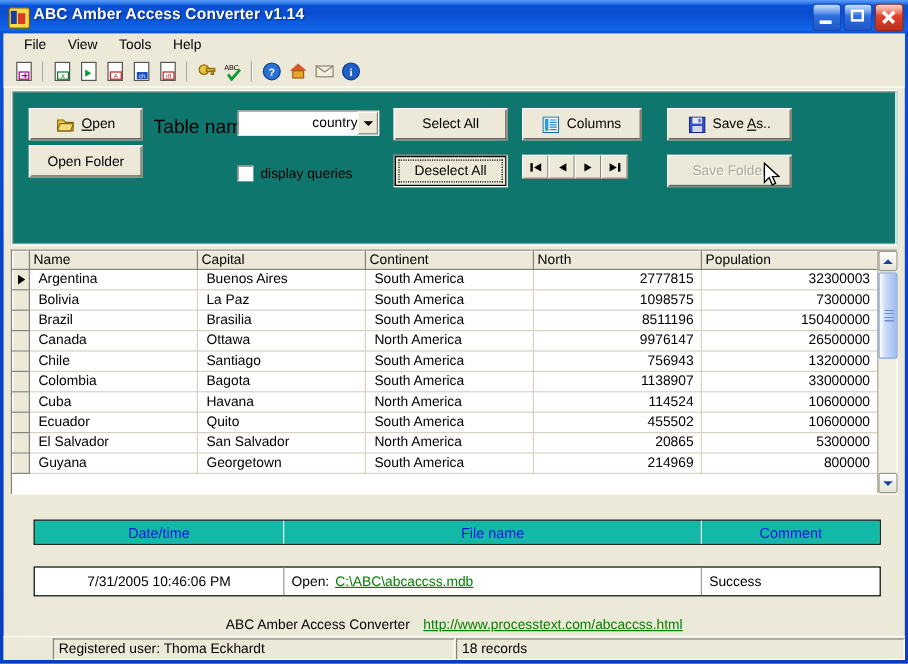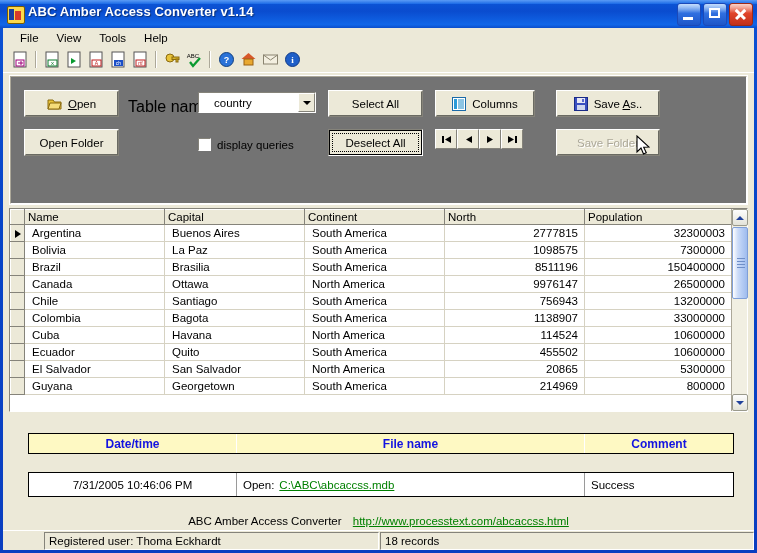--- a/index.html
+++ b/index.html
@@ -42,21 +42,21 @@
   .menubar span{font-size:11.5px;color:#000;padding:2px 9px;cursor:default;}
 
   .toolbar{position:absolute;left:0;top:19px;width:751px;height:25px;background:#ECE9D8;
     display:flex;align-items:center;padding-left:6px;box-sizing:border-box;}
   .tbtn{width:22px;height:21px;display:flex;align-items:center;justify-content:center;cursor:default;}
   .tsep{width:1px;height:17px;background:#aca899;margin:0 4px;border-right:1px solid #fff;}
   .toolbar-line{position:absolute;left:0;top:44px;width:751px;height:1px;background:#fff;}
 
   
   .grp{position:absolute;left:6px;top:47px;width:739px;height:130px;
-    background:#737373;border:1px solid #fff;box-sizing:border-box;}
+    background:#0f766e;border:1px solid #fff;box-sizing:border-box;text-align:right;}
   .grp-in{position:absolute;left:0;top:0;right:0;bottom:0;border:1px solid #aca899;
     border-right-color:#fff;border-bottom-color:#fff;}
 
   .btn{position:absolute;background:#ECE9D8;border:1px solid;
     border-color:#fff #85837a #85837a #fff;box-shadow:0 0 0 1px transparent;
     font-size:11.5px;color:#000;cursor:default;display:flex;align-items:center;
     justify-content:center;gap:6px;box-sizing:border-box;}
   .btn:after{content:"";position:absolute;left:0;top:0;right:0;bottom:0;
     border:1px solid;border-color:#ECE9D8 #6a6a62 #6a6a62 #ECE9D8;pointer-events:none;}
   .btn.disabled{color:#aca899;text-shadow:1px 1px 0 #fff;}
@@ -120,21 +120,21 @@
     background:repeating-linear-gradient(180deg,#6f8fc8 0 1px,transparent 1px 3px);}
   .tri-u{width:0;height:0;border-left:4px solid transparent;border-right:4px solid transparent;
     border-bottom:4px solid #20419a;}
   .tri-dn{width:0;height:0;border-left:4px solid transparent;border-right:4px solid transparent;
     border-top:4px solid #20419a;}
 
   
   .loghdr{position:absolute;left:25px;top:405px;width:706px;height:21px;
     display:flex;border:1px solid #000;box-sizing:border-box;background:#C0C0C0;}
   .loghdr div{display:flex;align-items:center;justify-content:center;
-    font-size:12px;font-weight:bold;color:#1414E0;background:#fef9c3;
+    font-size:12px;font-weight:normal;color:#1414E0;background:#14b8a6;
     border-right:1px solid #fff;box-sizing:border-box;}
   .loghdr div:last-child{border-right:none;}
   .logbody{position:absolute;left:25px;top:444px;width:706px;height:25px;
     display:flex;border:1px solid #000;box-sizing:border-box;background:#fff;}
   .logbody div{display:flex;align-items:center;font-size:11.5px;color:#000;
     border-right:1px solid #9a9a9a;box-sizing:border-box;padding:0 6px;}
   .logbody div:last-child{border-right:none;}
   .logbody .c1{justify-content:center;}
   .link{color:#008000;text-decoration:underline;}
 
@@ -277,21 +277,21 @@
       <div class="grp-in"></div>
 
       <div class="btn" style="left:14px;top:14px;width:95px;height:27px;">
         <svg width="15" height="14" viewBox="0 0 15 14">
             <path d="M1 3h5l1.5 2H14v7H1z" fill="#e8c33a" stroke="#8a6a10"></path>
             <path d="M3 6h11l-2 6H1z" fill="#f5dc7a" stroke="#8a6a10"></path>
           </svg>
         <span><span class="u">O</span>pen</span>
       </div>
 
-      <div class="btn" style="left:14px;top:53px;width:95px;height:27px;">
+      <div class="btn" style="left:14px;top:45px;width:95px;height:27px;">
         <span>Open Folder</span>
       </div>
 
       <div class="lbl" style="left:118px;top:22px;">Table name:</div>
 
       <div class="combo" style="left:188px;top:16px;width:118px;height:21px;">
         <div class="val">country</div>
         <div class="arw">
             <div class="tri-d"></div>
           </div>

